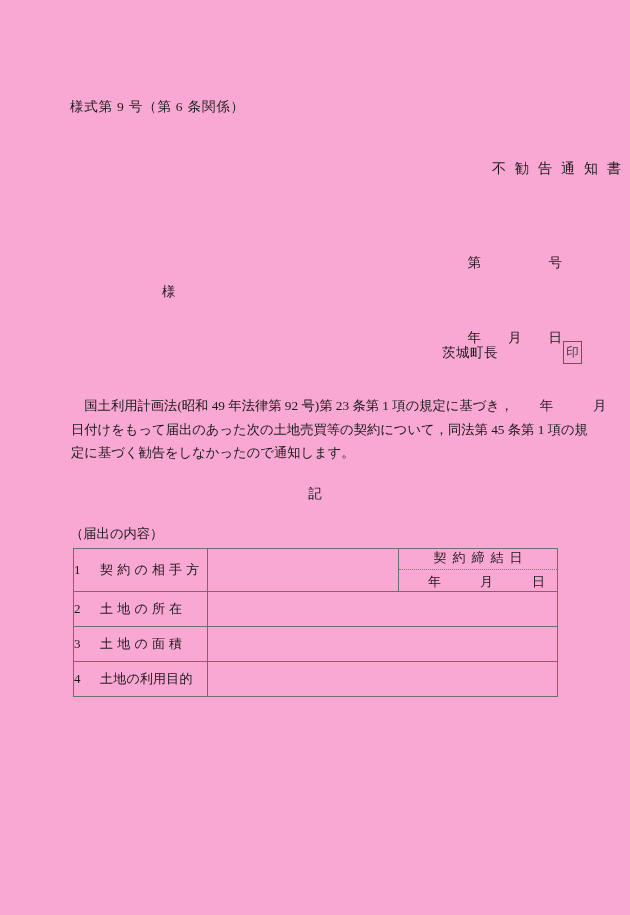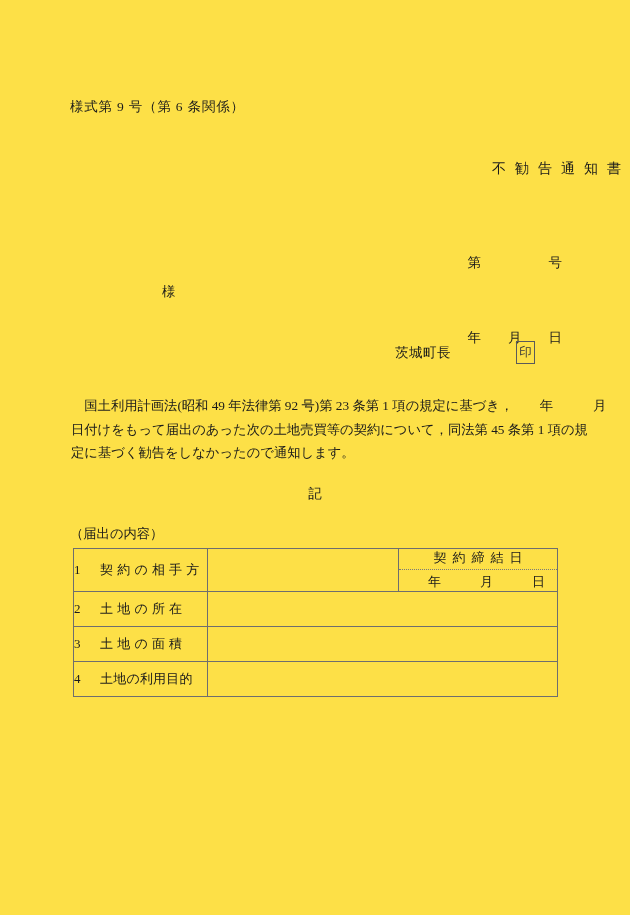--- a/index.html
+++ b/index.html
@@ -12,21 +12,21 @@
     height: 915px;
     position: relative;
     font-family: "Liberation Serif", "DejaVu Serif", serif;
     color: #1a1a1a;
     overflow: hidden;
   }
 
   .page {
     position: absolute;
     inset: 0;
-    background: #fde047;
+    background: #f9a8d4;
   }
 
   
   .form-no {
     position: absolute;
     left: 70px;
     top: 98px;
     font-size: 13.5px;
     letter-spacing: 0.8px;
     white-space: nowrap;
@@ -74,20 +74,21 @@
     position: absolute;
     left: 395px;
     top: 341px;
     display: flex;
     align-items: center;
     white-space: nowrap;
   }
   .issuer-name {
     font-size: 13.5px;
     letter-spacing: 0.5px;
+    margin-left: 47px;
   }
   .seal-box {
     margin-left: 65px;
     width: 19px;
     height: 23px;
     border: 1px solid #5a5a5a;
     display: flex;
     align-items: center;
     justify-content: center;
     font-size: 12.5px;

